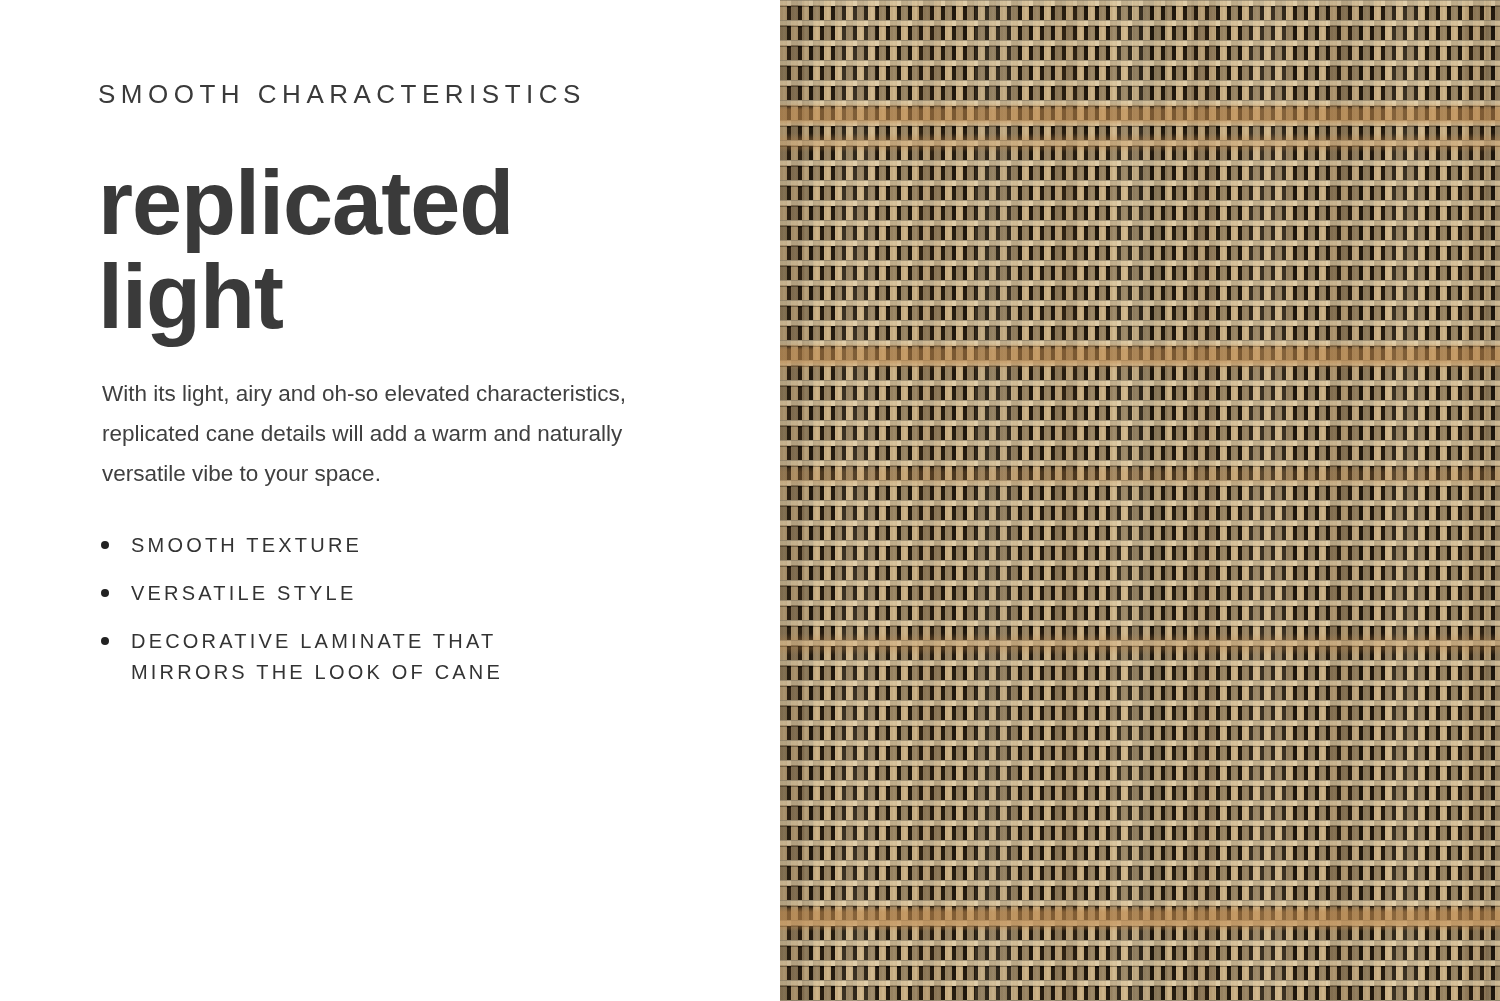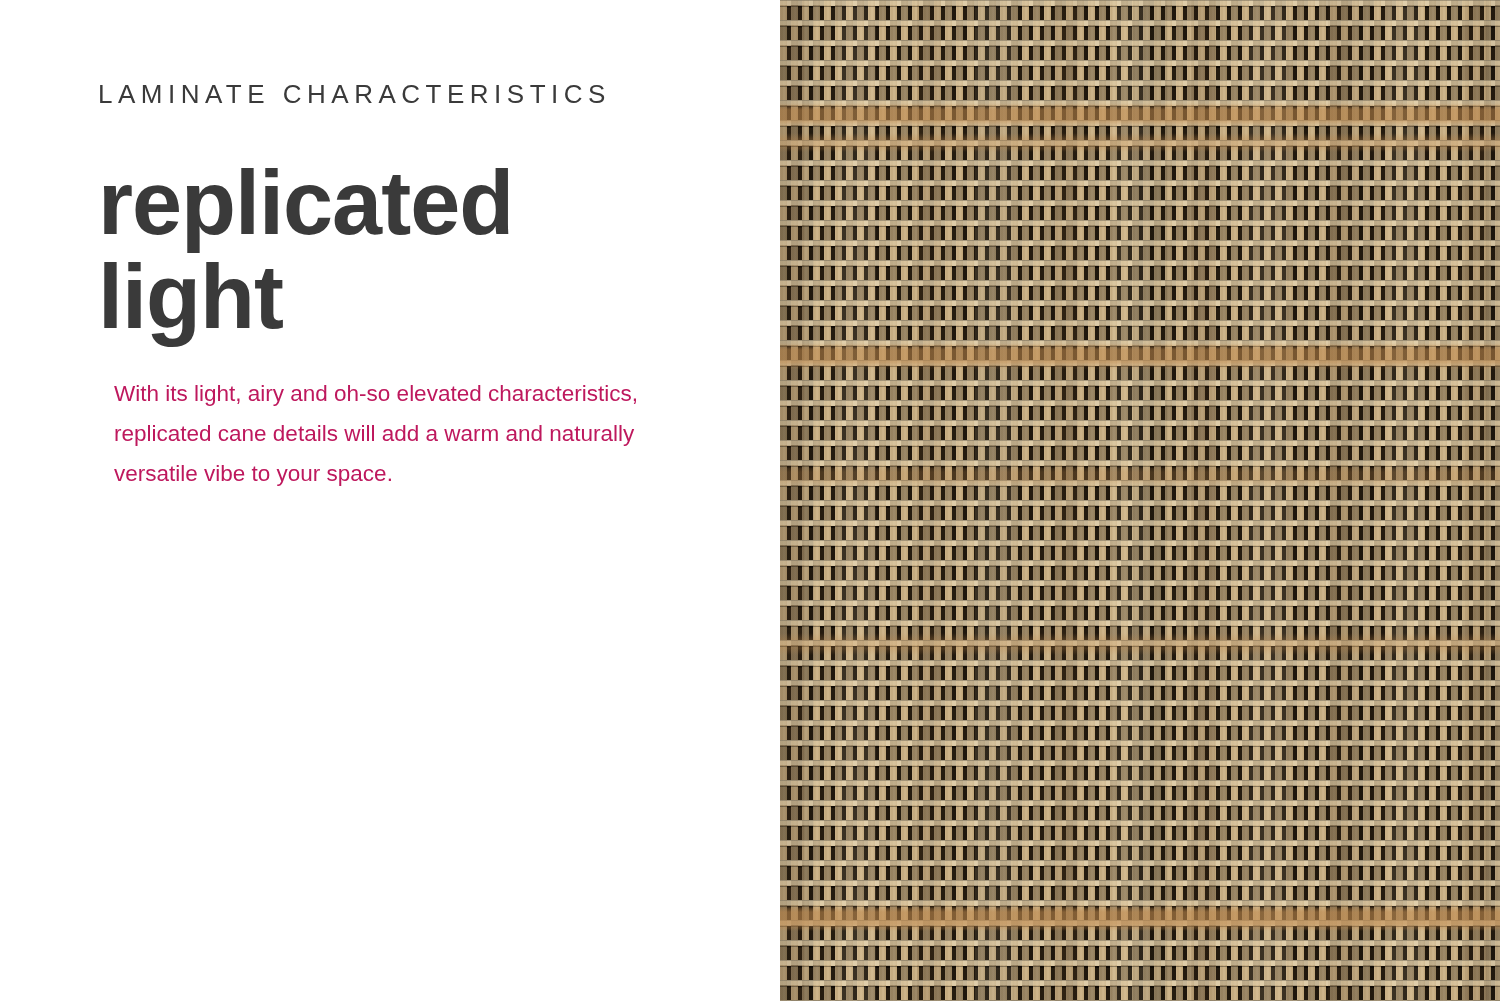--- a/index.html
+++ b/index.html
@@ -40,26 +40,26 @@
   .title {
     margin: 46px 0 0 0;
     max-width: 560px;
     font-size: 90px;
     line-height: 94px;
     font-weight: 700;
     letter-spacing: -1px;
     color: var(--text, #3a3a3a);
   }
   .body-copy {
-    margin: 30px 0 0 16px;
+    margin: 30px 0 0 4px;
     max-width: 585px;
     font-size: 22.5px;
     line-height: 40px;
     font-weight: 400;
-    color: #be185d;
+    color: #404040;
   }
   .features {
     margin: 36px 0 0 0;
     padding: 0;
     list-style: none;
   }
   .features li {
     position: relative;
     padding-left: 33px;
     max-width: 455px;
@@ -139,23 +139,37 @@
     background-size: auto, auto, 22px 40px, auto, auto, auto, auto, auto;
     background-repeat: repeat;
   }
 </style>
 </head>
 <body>
 
 <div class="stage">
 
   <section class="panel-left">
-    <p class="eyebrow">LAMINATE CHARACTERISTICS</p>
+    <p class="eyebrow">SMOOTH CHARACTERISTICS</p>
 
     <h1 class="title">replicated light</h1>
 
     <p class="body-copy">With its light, airy and oh-so elevated characteristics, replicated cane details will add a warm and naturally versatile vibe to your space.</p>
 
+    <ul class="features">
+      <li>
+        <span class="dot"></span>
+        <span>SMOOTH TEXTURE</span>
+      </li>
+      <li>
+        <span class="dot"></span>
+        <span>VERSATILE STYLE</span>
+      </li>
+      <li>
+        <span class="dot"></span>
+        <span>DECORATIVE LAMINATE THAT MIRRORS THE LOOK OF CANE</span>
+      </li>
+    </ul>
   </section>
 
   <div class="swatch"></div>
 
 </div>
 
 </body></html>

